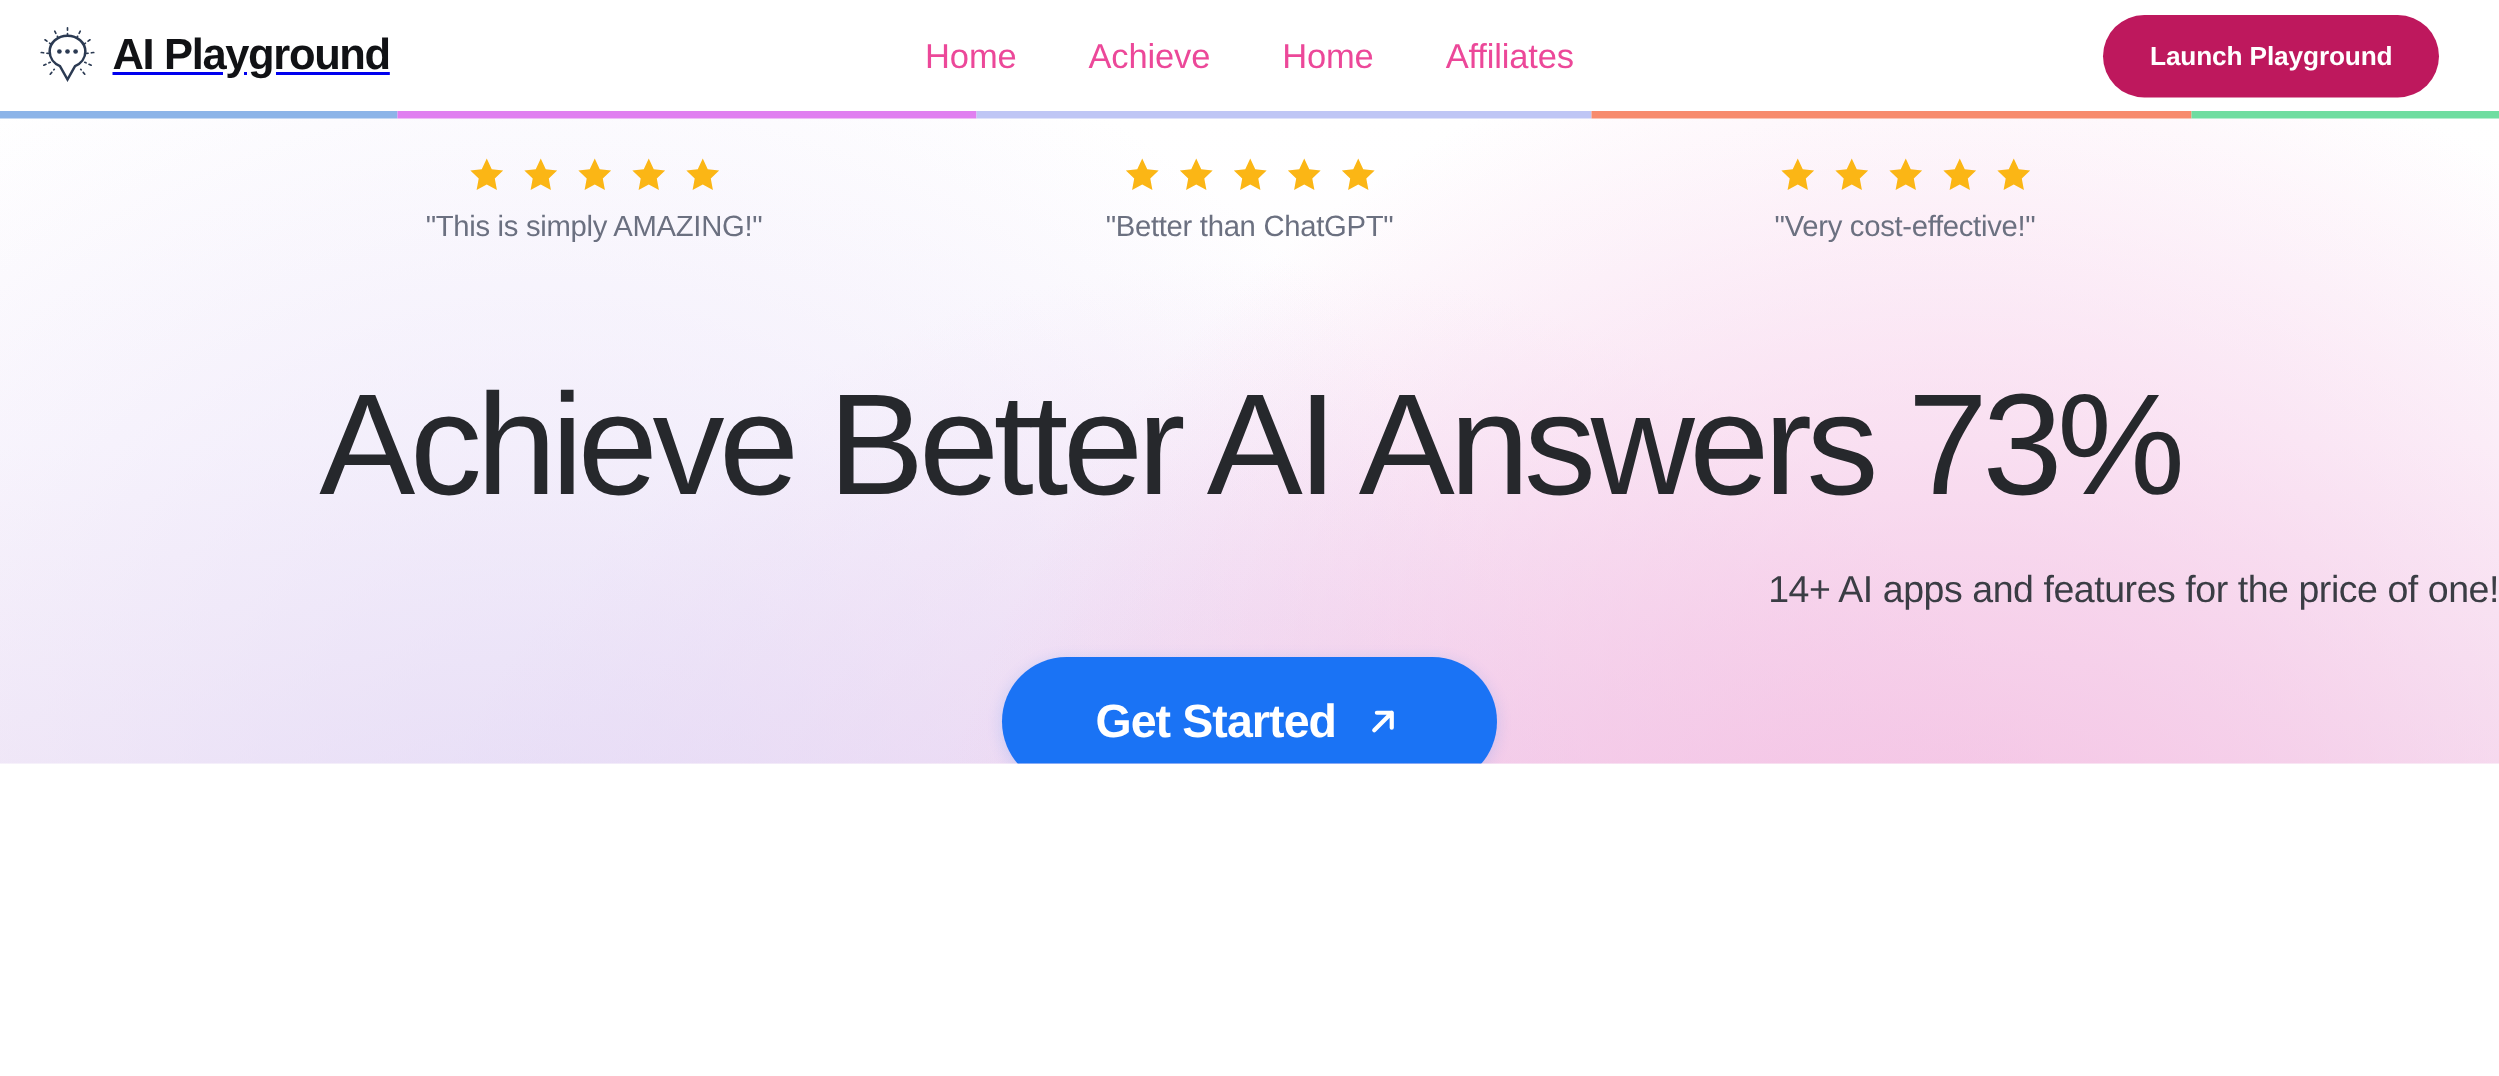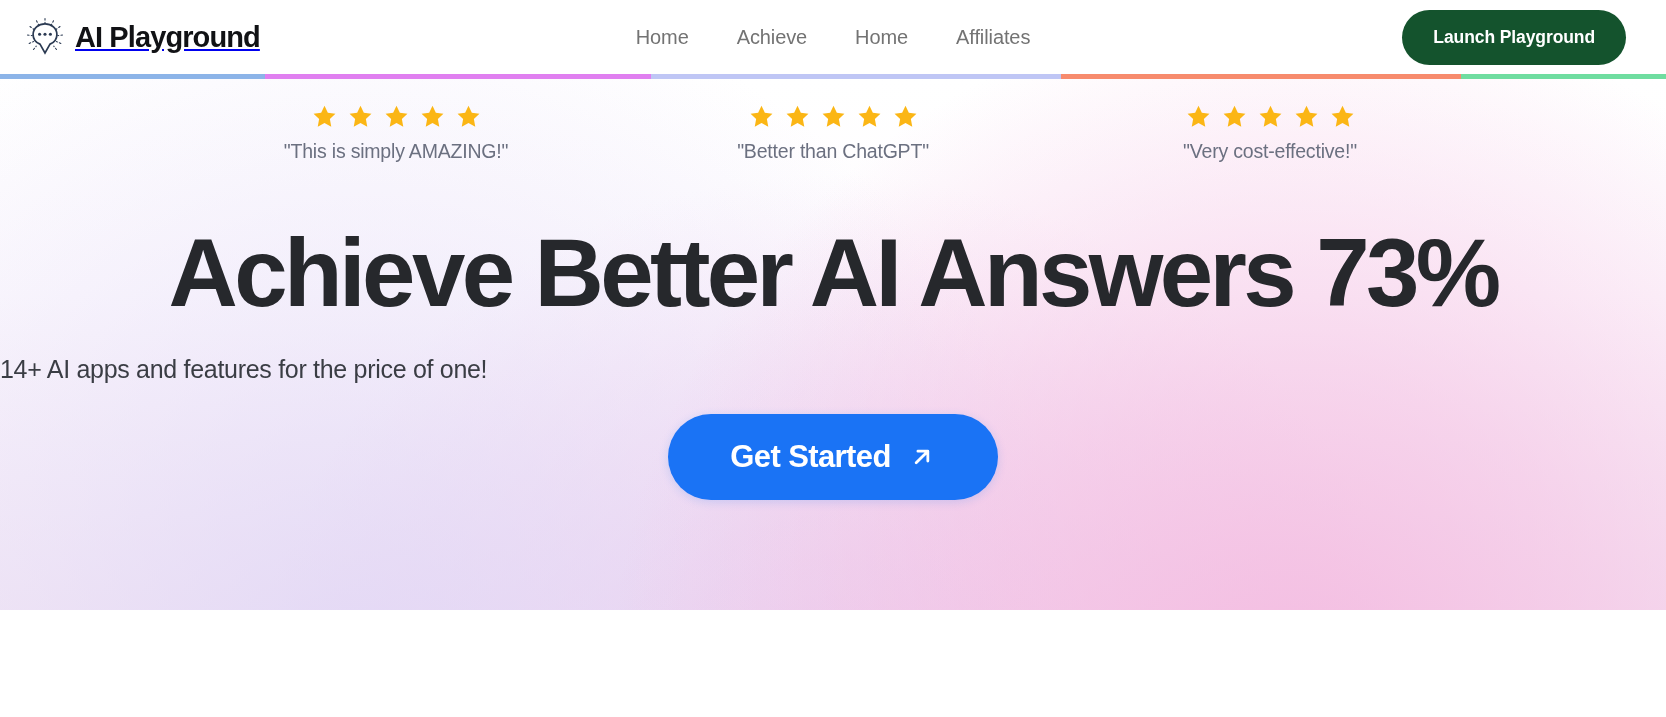--- a/index.html
+++ b/index.html
@@ -12,21 +12,21 @@
 
   body {
     font-family: "Liberation Sans", sans-serif;
     background: #ffffff;
     -webkit-font-smoothing: antialiased;
   }
 
   .page {
     position: relative;
     width: 1666px;
-    height: 610px;
+    height: 509px;
     overflow: hidden;
   }
 
   
   .header {
     position: relative;
     z-index: 5;
     height: 74px;
     background: #ffffff;
     display: flex;
@@ -59,22 +59,22 @@
   .nav {
     position: absolute;
     left: 50%;
     transform: translateX(-50%);
     display: flex;
     align-items: center;
     gap: 48px;
   }
 
   .nav-link {
-    font-size: 20px;
-    color: #737373;
+    font-size: 23px;
+    color: #ec4899;
     text-decoration: none;
     letter-spacing: -0.1px;
     white-space: nowrap;
     cursor: pointer;
   }
 
   .header-spacer { flex: 1 1 auto; }
 
   .launch-btn {
     flex: 0 0 auto;
@@ -148,36 +148,36 @@
     margin-top: 11px;
     font-size: 19.5px;
     color: #6b7080;
     letter-spacing: -0.2px;
     white-space: nowrap;
   }
 
   
   .headline {
     position: relative;
-    margin-top: 52px;
+    margin-top: 76px;
     text-align: center;
     font-size: 96px;
     line-height: 1.21;
-    font-weight: bold;
+    font-weight: normal;
     letter-spacing: -3.6px;
     color: #26282c;
     padding: 0 60px;
   }
 
   .headline-line { display: block; white-space: nowrap; }
 
   .subheadline {
     position: relative;
     margin-top: 24px;
-    text-align: left;
+    text-align: right;
     font-size: 25px;
     color: #3a3d44;
     letter-spacing: -0.3px;
   }
 
   
   .cta-wrap {
     position: relative;
     margin-top: 30px;
     display: flex;
@@ -241,21 +241,21 @@
 
     <nav class="nav">
       <a class="nav-link" href="#">Home</a>
       <a class="nav-link" href="#">Achieve</a>
       <a class="nav-link" href="#">Home</a>
       <a class="nav-link" href="#">Affiliates</a>
     </nav>
 
     <span class="header-spacer"></span>
 
-    <button class="launch-btn" style="background: #14532d;">Launch Playground</button>
+    <button class="launch-btn" style="background: #be185d;">Launch Playground</button>
   </header>
 
   <div class="color-bar">
     <span style="background: rgb(140, 180, 232); width: 15.9%;"></span>
     <span style="background: rgb(224, 127, 240); width: 23.2%;"></span>
     <span style="background: rgb(191, 198, 245); width: 24.6%;"></span>
     <span style="background: rgb(247, 139, 109); width: 24%;"></span>
     <span style="background: rgb(111, 221, 160); width: 12.3%;"></span>
   </div>
 

